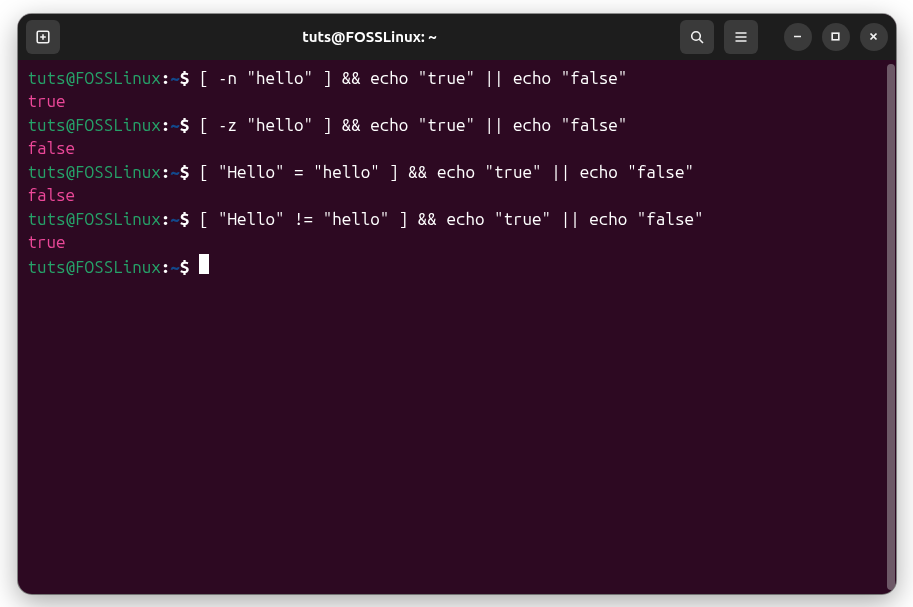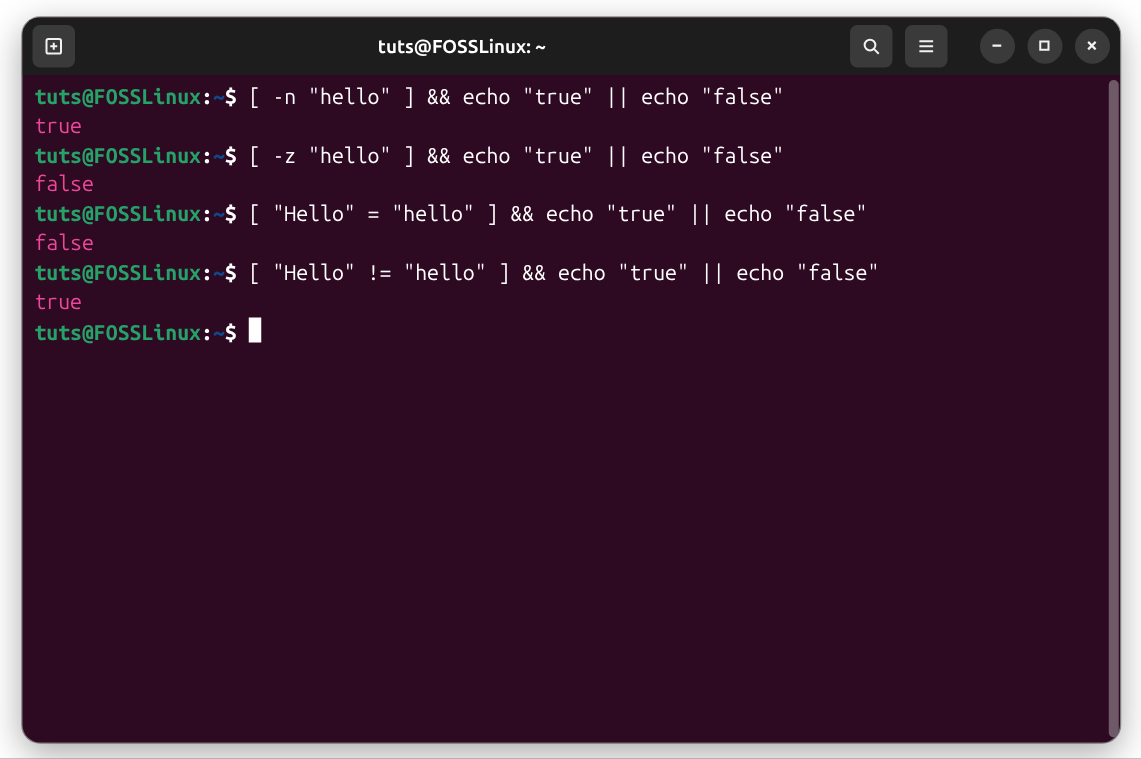--- a/index.html
+++ b/index.html
@@ -107,21 +107,21 @@
       flex: 1;
       padding: 6px 10px;
       font-size: 17px;
       line-height: 23.5px;
       color: #ffffff;
       white-space: pre;
       font-family: "Ubuntu Mono", "DejaVu Sans Mono", monospace;
       overflow: hidden;
     }
 
-    .prompt-user { color: #26a269; font-weight: bold; }
+    .prompt-user { color: #26a269; font-weight: normal; }
     .prompt-colon { color: #ffffff; font-weight: bold; }
     .prompt-path { color: #12488b; font-weight: bold; }
     .cmd { color: #ffffff; }
     .out { color: #ec4899; }
 
     .cursor-block {
       display: inline-block;
       width: 10px;
       height: 20px;
       background: #ffffff;

